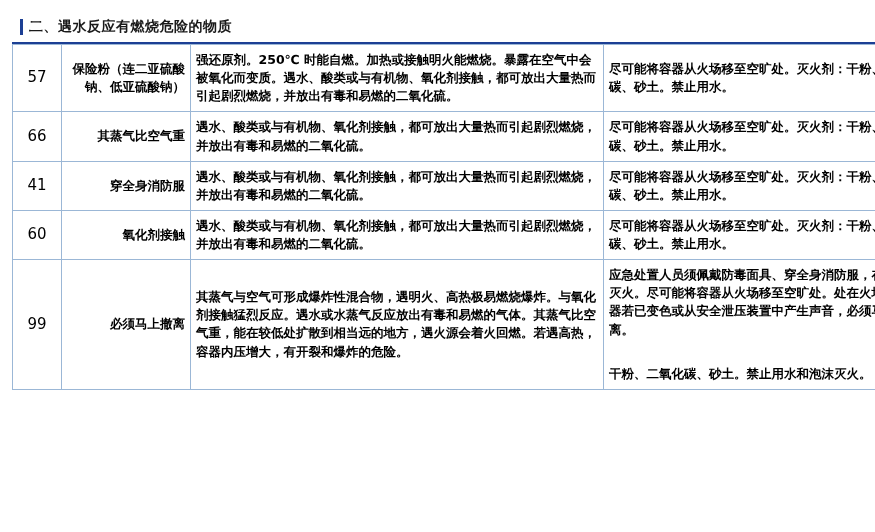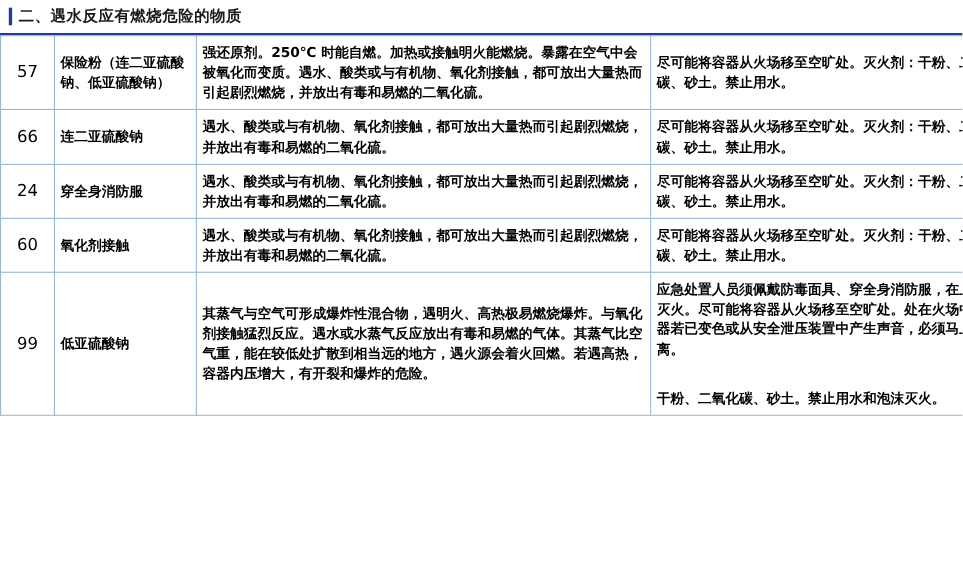--- a/index.html
+++ b/index.html
@@ -12,21 +12,21 @@
     background: #ffffff;
     font-family: "DejaVu Sans", "Liberation Sans", sans-serif;
     color: #000000;
     overflow: hidden;
   }
   .page {
     width: 875px;
     height: 532px;
     position: relative;
     box-sizing: border-box;
-    padding: 0;
+    padding: 12px;
   }
   .section-header {
     box-sizing: border-box;
     width: 875px;
     height: 32px;
     display: flex;
     align-items: center;
     padding-left: 8px;
     border-bottom: 2px solid #1c3f94;
     font-size: 14px;
@@ -55,21 +55,21 @@
     word-break: break-all;
   }
   td.col-num {
     width: 38px;
     text-align: center;
     font-family: "DejaVu Sans", "Liberation Sans", sans-serif;
     font-size: 15px;
   }
   td.col-name {
     width: 118px;
-    text-align: left;
+    text-align: right;
     font-weight: bold;
     font-size: 12.5px;
     padding: 6px 4px;
   }
   td.col-hazard {
     width: 402px;
     text-align: left;
     font-weight: bold;
     font-size: 12.5px;
   }
@@ -106,48 +106,48 @@
         <td class="col-num">57</td>
         <td class="col-name">保险粉（连二亚硫酸钠、低亚硫酸钠）</td>
         <td class="col-hazard">强还原剂。250℃ 时能自燃。加热或接触明火能燃烧。暴露在空气中会被氧化而变质。遇水、酸类或与有机物、氧化剂接触，都可放出大量热而引起剧烈燃烧，并放出有毒和易燃的二氧化硫。</td>
         <td class="col-measure">
           <p class="para">尽可能将容器从火场移至空旷处。灭火剂：干粉、二氧化碳、砂土。禁止用水。</p>
         </td>
       </tr>
 
       <tr>
         <td class="col-num">66</td>
-        <td class="col-name">连二亚硫酸钠</td>
+        <td class="col-name">其蒸气比空气重</td>
         <td class="col-hazard">遇水、酸类或与有机物、氧化剂接触，都可放出大量热而引起剧烈燃烧，并放出有毒和易燃的二氧化硫。</td>
         <td class="col-measure">
           <p class="para">尽可能将容器从火场移至空旷处。灭火剂：干粉、二氧化碳、砂土。禁止用水。</p>
         </td>
       </tr>
 
       <tr>
-        <td class="col-num">24</td>
+        <td class="col-num">41</td>
         <td class="col-name">穿全身消防服</td>
         <td class="col-hazard">遇水、酸类或与有机物、氧化剂接触，都可放出大量热而引起剧烈燃烧，并放出有毒和易燃的二氧化硫。</td>
         <td class="col-measure">
           <p class="para">尽可能将容器从火场移至空旷处。灭火剂：干粉、二氧化碳、砂土。禁止用水。</p>
         </td>
       </tr>
 
       <tr>
         <td class="col-num">60</td>
         <td class="col-name">氧化剂接触</td>
         <td class="col-hazard">遇水、酸类或与有机物、氧化剂接触，都可放出大量热而引起剧烈燃烧，并放出有毒和易燃的二氧化硫。</td>
         <td class="col-measure">
           <p class="para">尽可能将容器从火场移至空旷处。灭火剂：干粉、二氧化碳、砂土。禁止用水。</p>
         </td>
       </tr>
 
       <tr>
         <td class="col-num">99</td>
-        <td class="col-name">低亚硫酸钠</td>
+        <td class="col-name">必须马上撤离</td>
         <td class="col-hazard">其蒸气与空气可形成爆炸性混合物，遇明火、高热极易燃烧爆炸。与氧化剂接触猛烈反应。遇水或水蒸气反应放出有毒和易燃的气体。其蒸气比空气重，能在较低处扩散到相当远的地方，遇火源会着火回燃。若遇高热，容器内压增大，有开裂和爆炸的危险。</td>
         <td class="col-measure">
           <p class="para gap-lg">应急处置人员须佩戴防毒面具、穿全身消防服，在上风向灭火。尽可能将容器从火场移至空旷处。处在火场中的容器若已变色或从安全泄压装置中产生声音，必须马上撤离。</p>
           <p class="para">干粉、二氧化碳、砂土。禁止用水和泡沫灭火。</p>
         </td>
       </tr>
 
     </tbody>
   </table>
 

